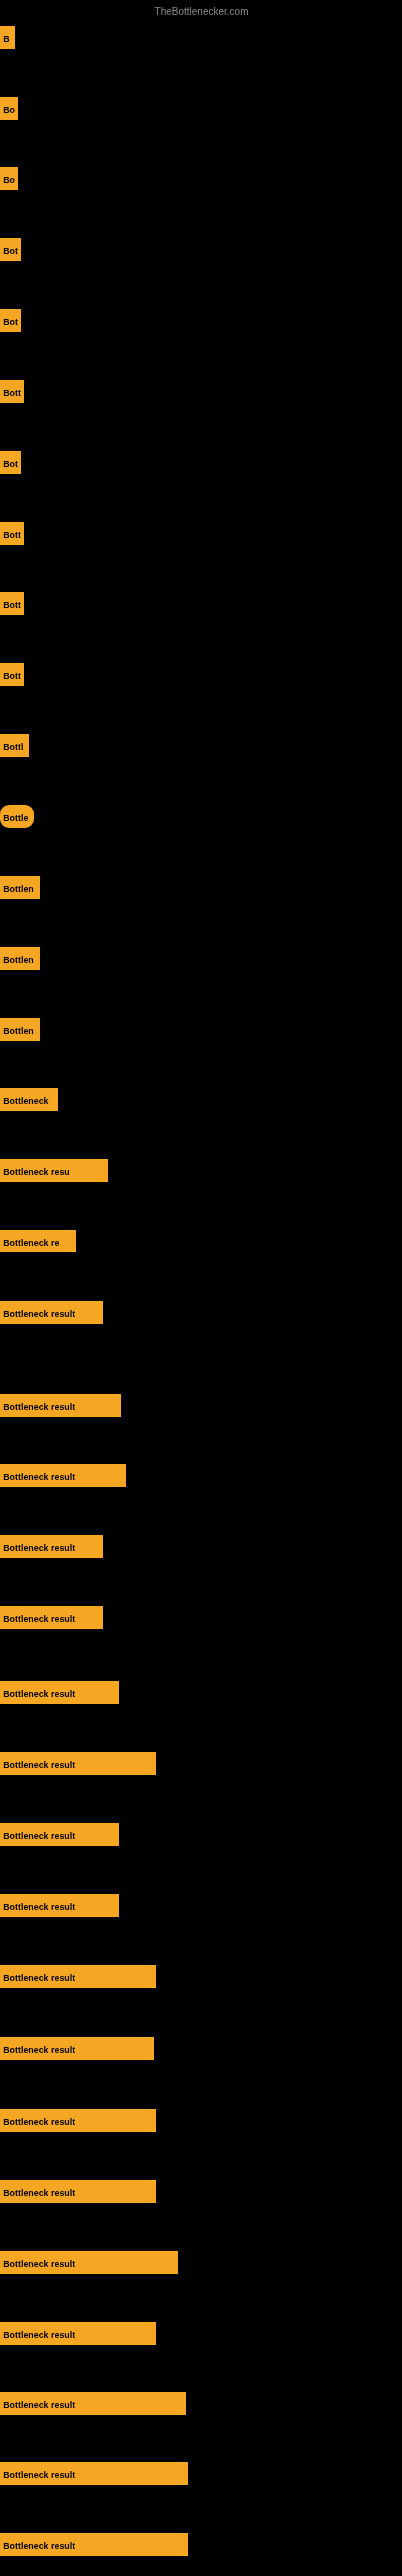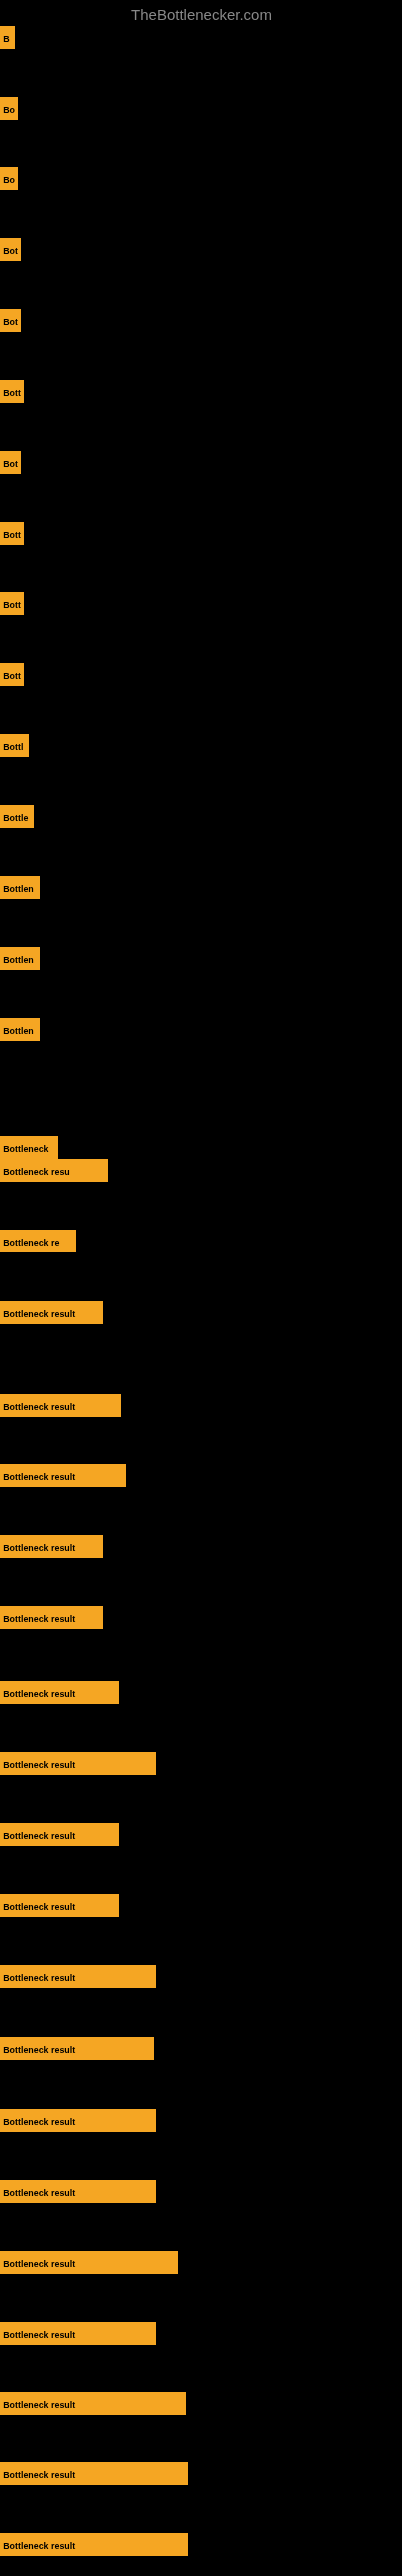--- a/index.html
+++ b/index.html
@@ -13,21 +13,21 @@
       min-height: 2576px;
       font-family: Arial, sans-serif;
       position: relative;
     }
     .site-title {
       position: absolute;
       top: 6.4px;
       left: 50%;
       transform: translateX(-50%);
       color: #888;
-      font-size: 15px;
+      font-size: 10px;
       white-space: nowrap;
     }
     .label-item {
       position: absolute;
       left: 0;
       background-color: #F5A623;
       color: #000;
       font-size: 8.9px;
       font-weight: bold;
       padding: 1.6px 3.2px;
@@ -45,25 +45,25 @@
     <div class="label-item" style="top: 97px; width: 17.7px; height: 22.5px; line-height: 22.5px;">Bo</div>
     <div class="label-item" style="top: 167px; width: 17.7px; height: 22.5px; line-height: 22.5px;">Bo</div>
     <div class="label-item" style="top: 238px; width: 21px; height: 22.5px; line-height: 22.5px;">Bot</div>
     <div class="label-item" style="top: 309px; width: 21px; height: 22.5px; line-height: 22.5px;">Bot</div>
     <div class="label-item" style="top: 380px; width: 24px; height: 22.5px; line-height: 22.5px;">Bott</div>
     <div class="label-item" style="top: 451px; width: 21px; height: 22.5px; line-height: 22.5px;">Bot</div>
     <div class="label-item" style="top: 522px; width: 24px; height: 22.5px; line-height: 22.5px;">Bott</div>
     <div class="label-item" style="top: 592px; width: 24px; height: 22.5px; line-height: 22.5px;">Bott</div>
     <div class="label-item" style="top: 663px; width: 24px; height: 22.5px; line-height: 22.5px;">Bott</div>
     <div class="label-item" style="top: 734px; width: 29px; height: 22.5px; line-height: 22.5px;">Bottl</div>
-    <div class="label-item" style="top: 805px; width: 34px; height: 22.5px; line-height: 22.5px;">Bottle</div>
+    <div class="label-item" style="top: 805px; width: 34px; height: 22.5px; line-height: 22.5px; border-radius: 9px;">Bottle</div>
     <div class="label-item" style="top: 876px; width: 40px; height: 22.5px; line-height: 22.5px;">Bottlen</div>
     <div class="label-item" style="top: 947px; width: 40px; height: 22.5px; line-height: 22.5px;">Bottlen</div>
     <div class="label-item" style="top: 1018px; width: 40px; height: 22.5px; line-height: 22.5px;">Bottlen</div>
-    <div class="label-item" style="top: 1088px; width: 58px; height: 22.5px; line-height: 22.5px; margin-top: 48px;">Bottleneck</div>
+    <div class="label-item" style="top: 1088px; width: 58px; height: 22.5px; line-height: 22.5px;">Bottleneck</div>
     <div class="label-item" style="top: 1159px; width: 108px; height: 22.5px; line-height: 22.5px;">Bottleneck resu</div>
     <div class="label-item" style="top: 1230px; width: 76px; height: 22px; line-height: 22.5px;">Bottleneck re</div>
     <div class="label-item" style="top: 1301px; width: 103px; height: 22.5px; line-height: 22.5px;">Bottleneck result</div>
     <div class="label-item" style="top: 1394px; width: 121px; height: 22.5px; line-height: 22.5px;">Bottleneck result</div>
     <div class="label-item" style="top: 1464px; width: 126px; height: 22.5px; line-height: 22.5px;">Bottleneck result</div>
     <div class="label-item" style="top: 1535px; width: 103px; height: 22.5px; line-height: 22.5px;">Bottleneck result</div>
     <div class="label-item" style="top: 1606px; width: 103px; height: 22.5px; line-height: 22.5px;">Bottleneck result</div>
     <div class="label-item" style="top: 1681px; width: 119px; height: 22.5px; line-height: 22.5px;">Bottleneck result</div>
     <div class="label-item" style="top: 1752px; width: 156px; height: 22.5px; line-height: 22.5px;">Bottleneck result</div>
     <div class="label-item" style="top: 1823px; width: 119px; height: 22.5px; line-height: 22.5px;">Bottleneck result</div>

